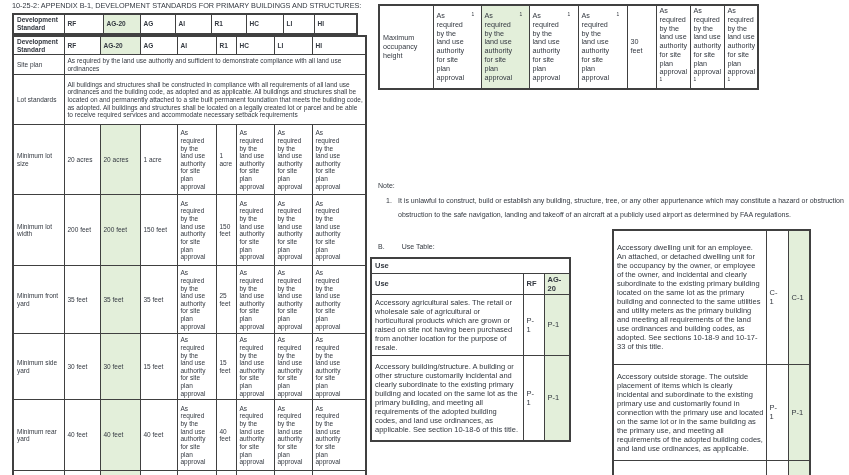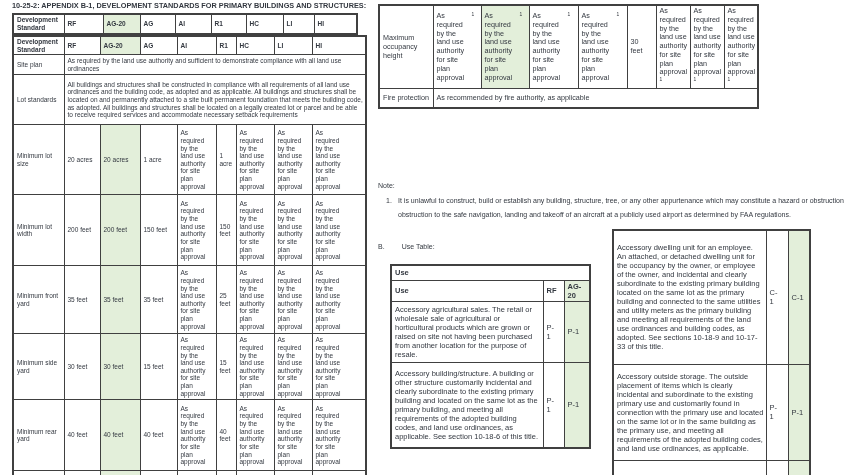--- a/index.html
+++ b/index.html
@@ -1,21 +1,21 @@
 <!DOCTYPE html>
 <html><head>
 <meta charset="utf-8">
 <style>
   html,body { margin:0; padding:0; background:#fff; }
   .canvas {
     position:relative; width:849px; height:475px; overflow:hidden;
     background:#fff; font-family:"Liberation Sans", sans-serif; color:#333840;
   }
   .title {
-    position:absolute; left:12px; top:1px; font-size:7.3px; font-weight:bold;
+    position:absolute; left:12px; top:1px; font-size:7.3px; font-weight:normal;
     letter-spacing:0; white-space:nowrap;
   }
   table.tbl {
     position:absolute; border-collapse:collapse; table-layout:fixed;
     border:2px solid #404040; background:#fff;
   }
   table.tbl td {
     border:1px solid #404040; padding:1px 2px 1px 3px; vertical-align:middle;
     overflow:hidden; word-wrap:break-word;
   }
@@ -188,37 +188,33 @@
       <td>Maximum occupancy height</td>
       <td class="arq"><span class="cv w35">As required by the land use authority for site plan approval</span><sup>1</sup></td>
       <td class="arq g"><span class="cv w35">As required by the land use authority for site plan approval</span><sup>1</sup></td>
       <td class="arq"><span class="cv w35">As required by the land use authority for site plan approval</span><sup>1</sup></td>
       <td class="arq"><span class="cv w35">As required by the land use authority for site plan approval</span><sup>1</sup></td>
       <td><span class="cv w16">30 feet</span></td>
       <td class="arq"><span class="cv w30">As required by the land use authority for site plan approval</span><sup>1</sup></td>
       <td class="arq"><span class="cv w30">As required by the land use authority for site plan approval</span><sup>1</sup></td>
       <td class="arq"><span class="cv w30">As required by the land use authority for site plan approval</span><sup>1</sup></td>
     </tr>
-    <tr style="height:19px">
-      <td>Fire protection</td>
-      <td colspan="8">As recommended by fire authority, as applicable</td>
-    </tr>
   </tbody>
     </table>
 
   <div class="note-head">Note:</div>
   <div class="note-num">1.</div>
   <div class="note-line1">It is unlawful to construct, build or establish any building, structure, tree, or any other appurtenance which may constitute a hazard or obstruction</div>
   <div class="note-line2">obstruction to the safe navigation, landing and takeoff of an aircraft at a publicly used airport as determined by FAA regulations.</div>
 
   <div class="section-b">
     <span>B.</span><span class="sec-title">Use Table:</span>
   </div>
 
-  <table class="tbl ft-use" style="left:390px; top:257px; width:199px;margin-top:7px;">
+  <table class="tbl ft-use" style="left:370px; top:257px; width:199px;">
     <colgroup>
         <col style="width:152px">
         <col style="width:21px">
         <col style="width:26px">
       </colgroup>
     <tbody>
         <tr style="height:15px">
       <td class="b" colspan="3">Use</td>
     </tr>
     <tr style="height:20px">

